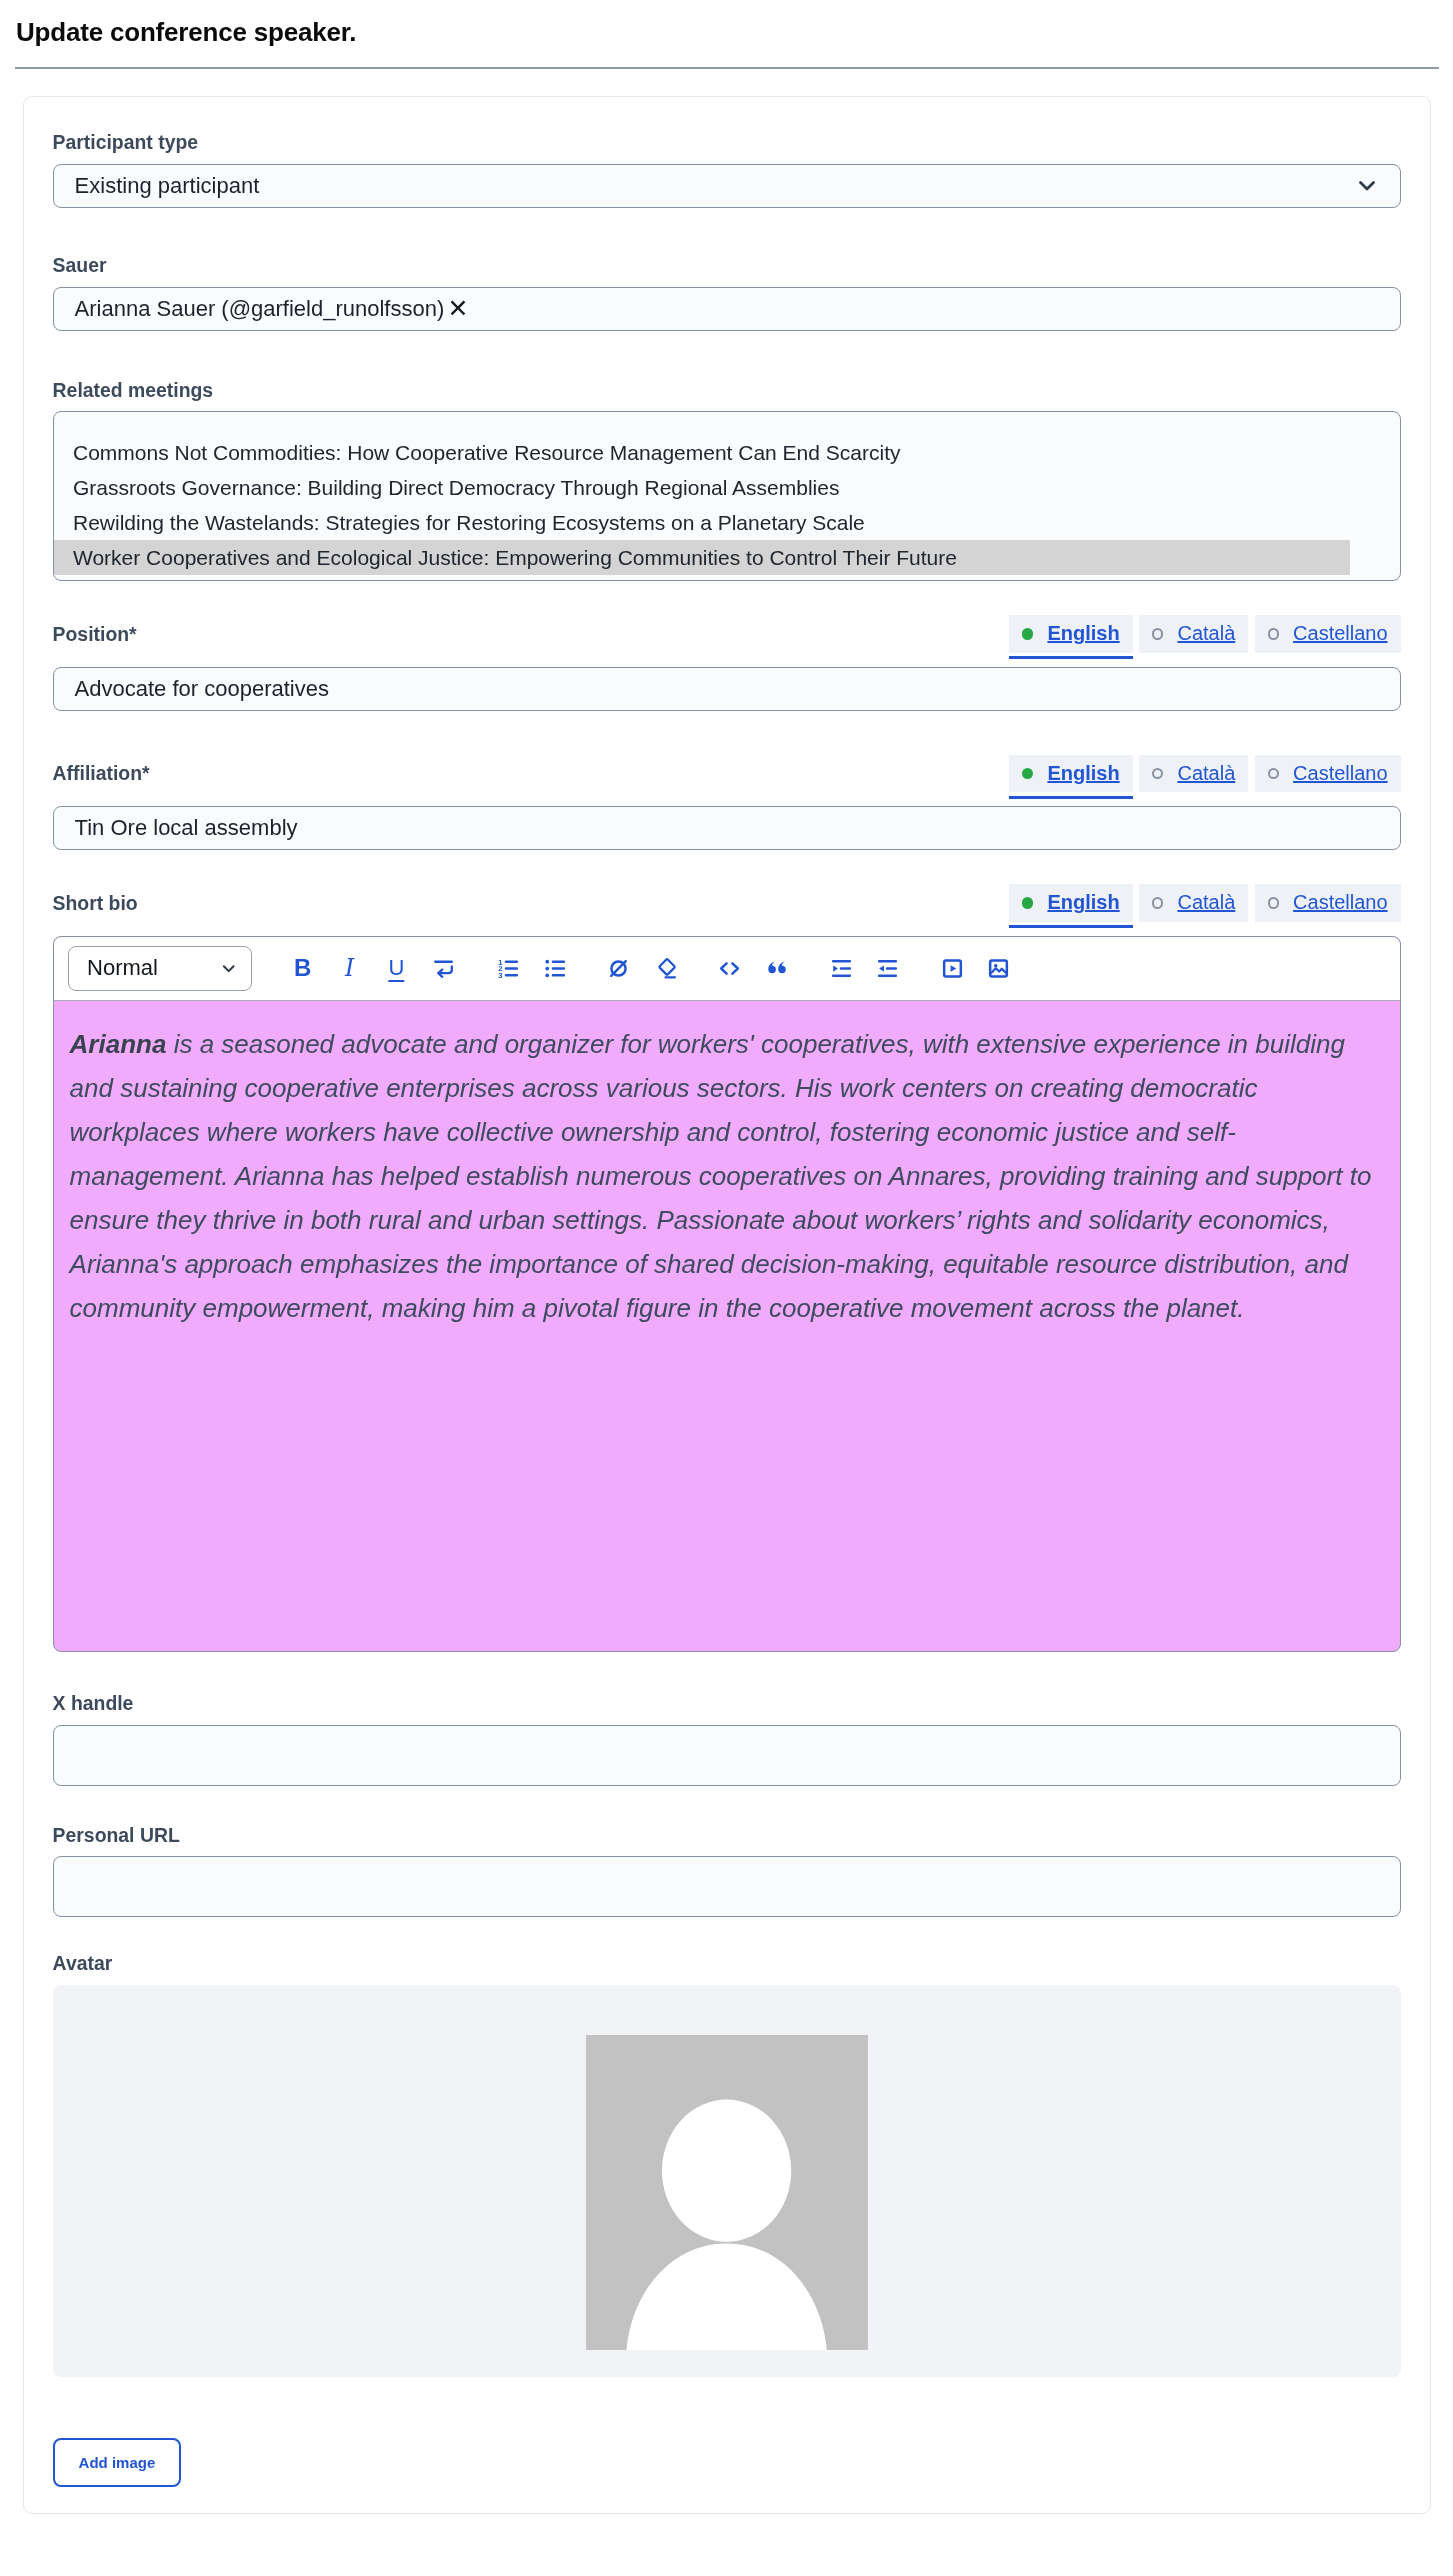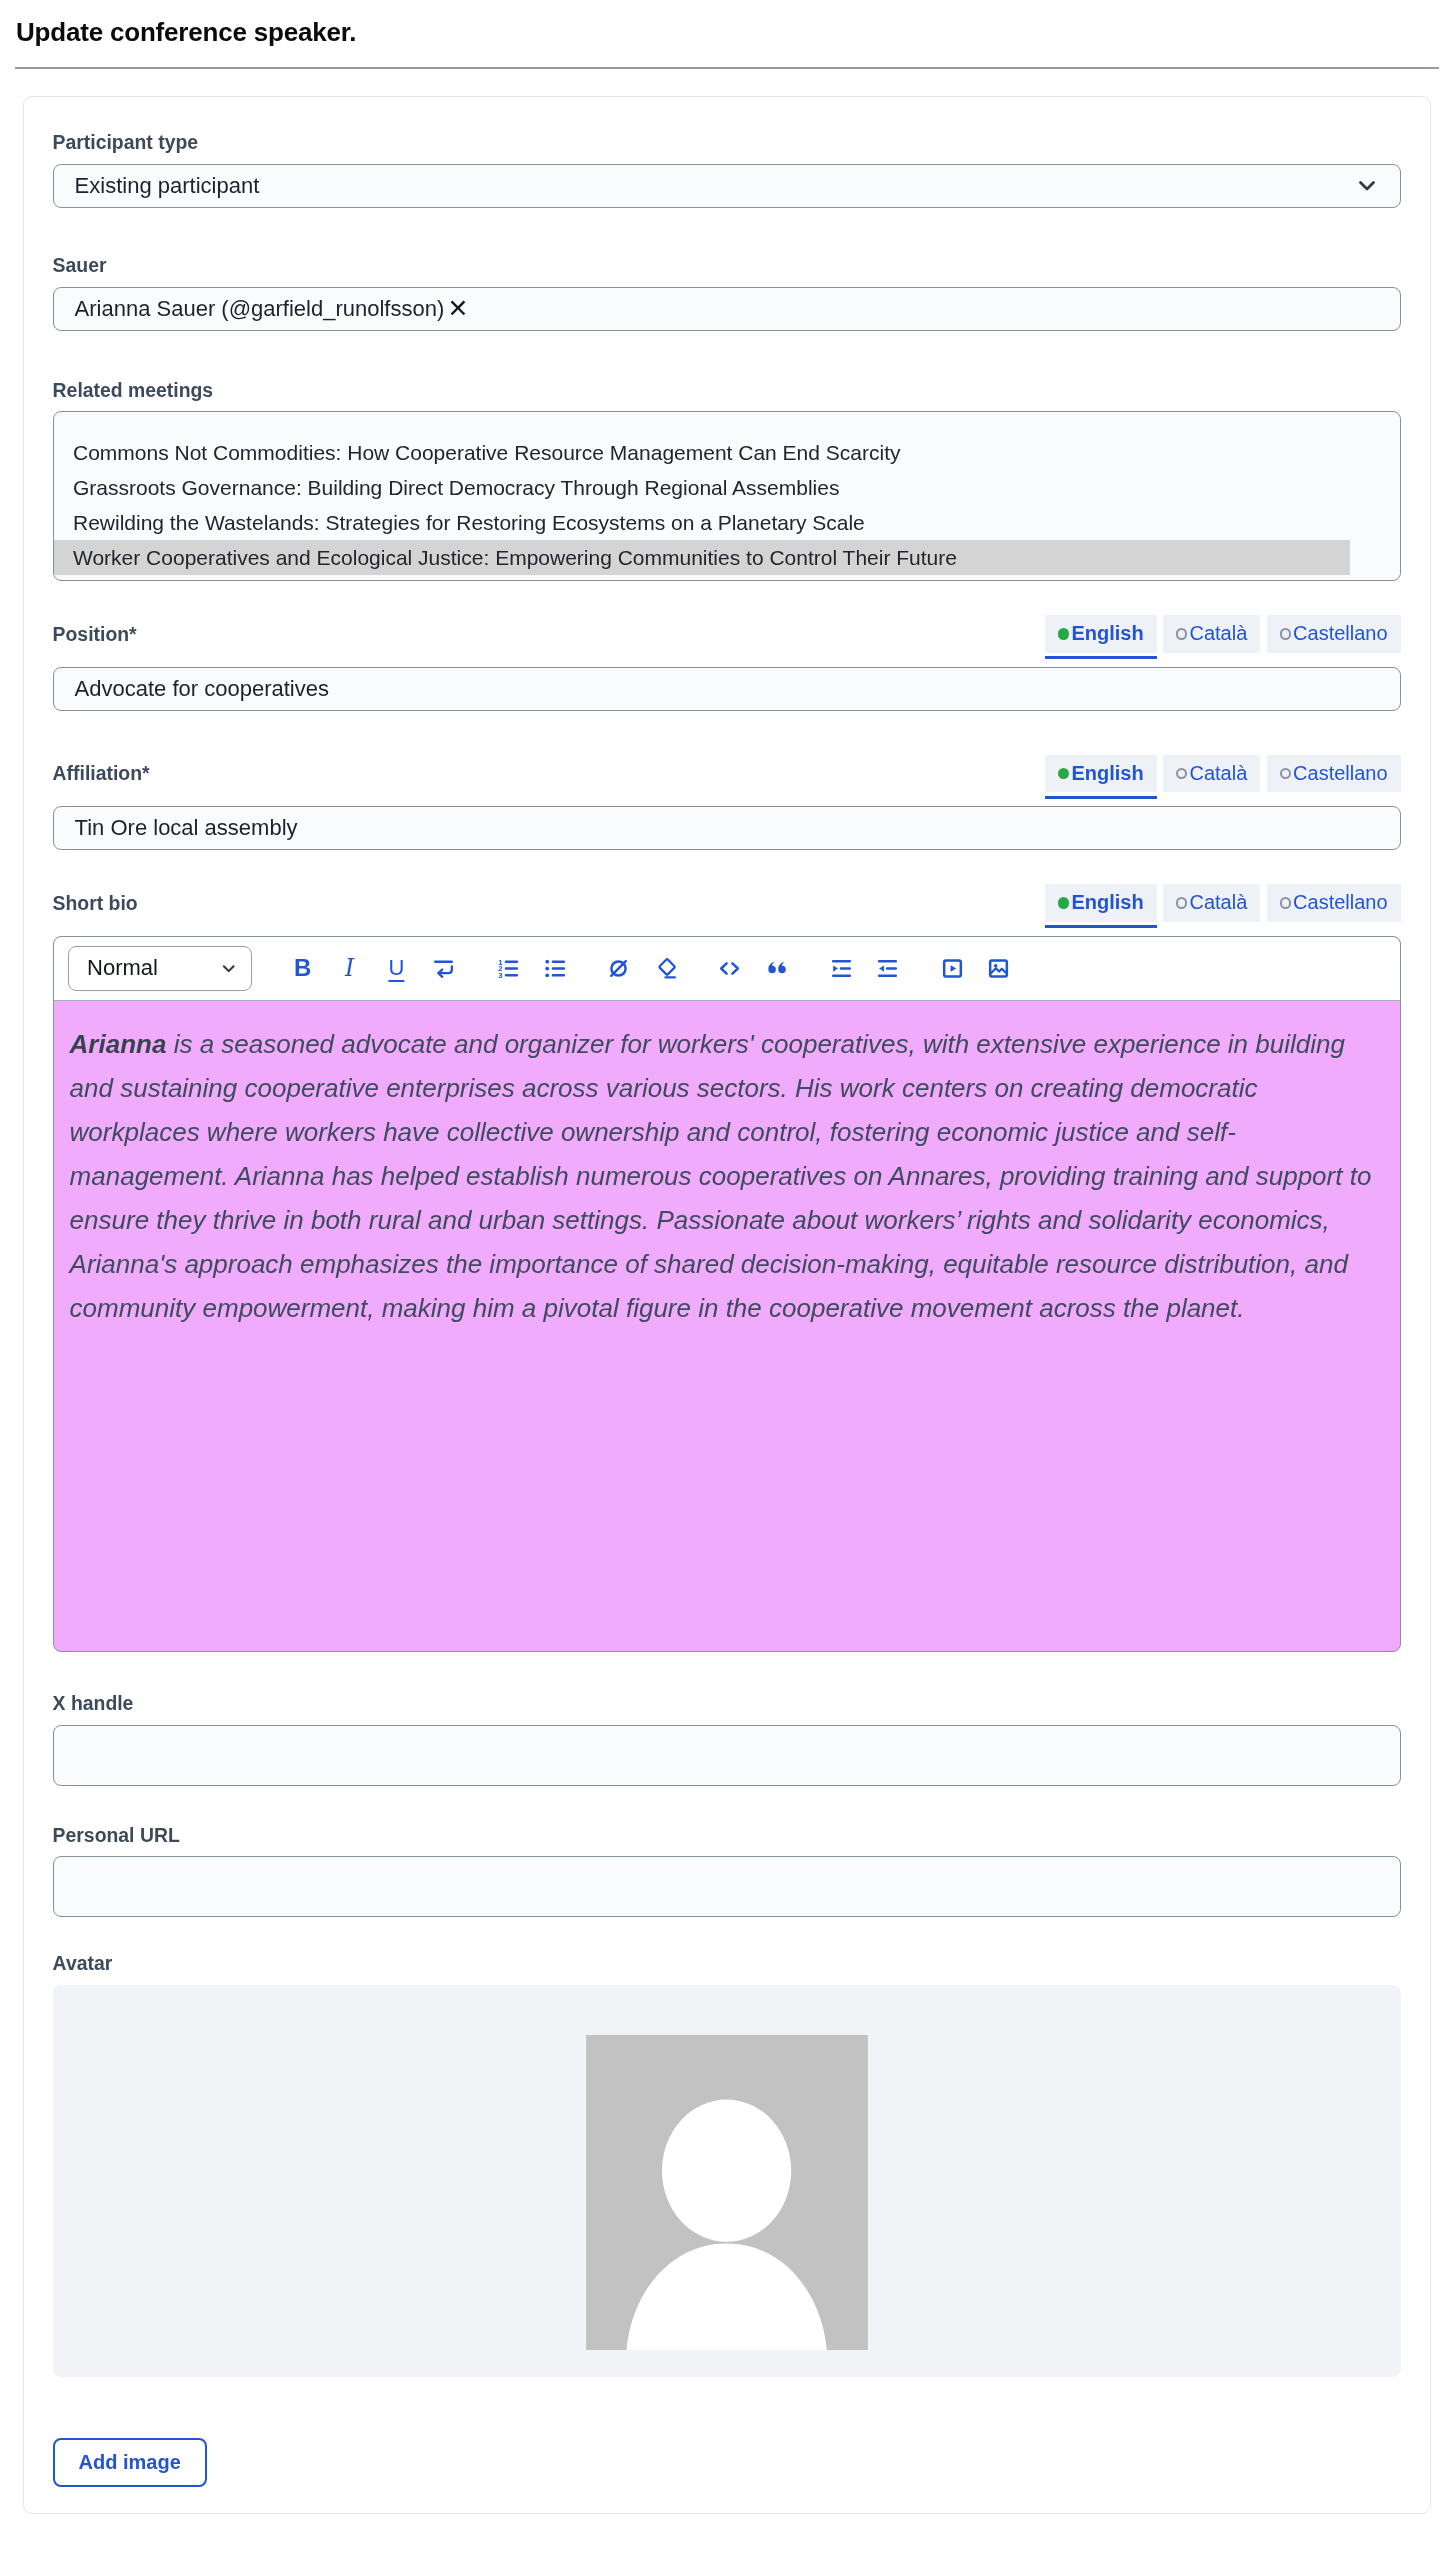--- a/index.html
+++ b/index.html
@@ -52,23 +52,23 @@
   }
   .option {
     height:35px; line-height:35px; padding:0 0 0 19.4px; margin-right:50px;
     font-size:21px; color:#20262e; white-space:nowrap; overflow:hidden; cursor:pointer;
   }
   .option.selected { background:#d4d4d4; }
 
   
   .hdr-tabs { display:flex; gap:6.5px; align-items:center; }
   .lang {
-    position:relative; display:inline-flex; align-items:center; gap:2px;
+    position:relative; display:inline-flex; align-items:center; gap:14px;
     background:#eef1f6; border:none; padding:7.3px 13px; cursor:pointer;
-    font-family:"Liberation Sans", sans-serif; font-size:20px; color:#2255d4;
+    font-family:"Liberation Sans", sans-serif; font-size:20px; color:#2255d4;text-decoration:underline;
   }
   .lang.active { font-weight:700; }
   .lang.active::after {
     content:""; position:absolute; left:0; right:0; bottom:-6.5px; height:3.2px;
     background:#2255d4;
   }
   .dot { width:11.3px; height:11.3px; border-radius:50%; flex:0 0 auto; }
   .dot.filled { background:#28a745; }
   .dot.hollow { background:transparent; border:2px solid #8a93a1; }
 
@@ -103,21 +103,21 @@
   
   .avatar-panel {
     width:100%; height:392px; background:#f1f3f7; border-radius:8px;
     display:flex; justify-content:center; align-items:flex-start; margin-bottom:61px;
   }
   .avatar-ph { width:282px; height:315px; margin-top:50px; display:block; }
 
   .add-image-btn {
     display:inline-flex; align-items:center; height:49px; padding:0 24px;
     background:#fff; border:2px solid #2255d4; border-radius:8px;
-    color:#2255d4; font-size:20px; font-weight:700; cursor:pointer;
+    color:#2255d4; font-size:15px; font-weight:700; cursor:pointer;
     font-family:"Liberation Sans", sans-serif;
   }
 </style>
 </head>
 <body>
 
 <h1 class="page-title">Update conference speaker.</h1>
 <hr class="title-rule">
 
 <div class="card">

